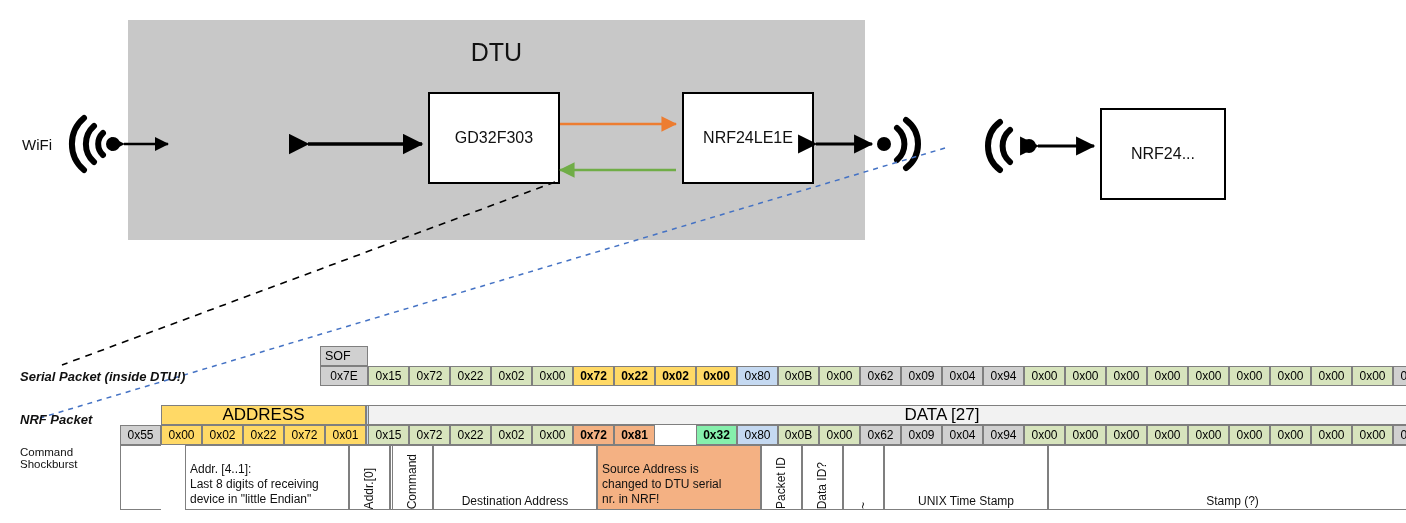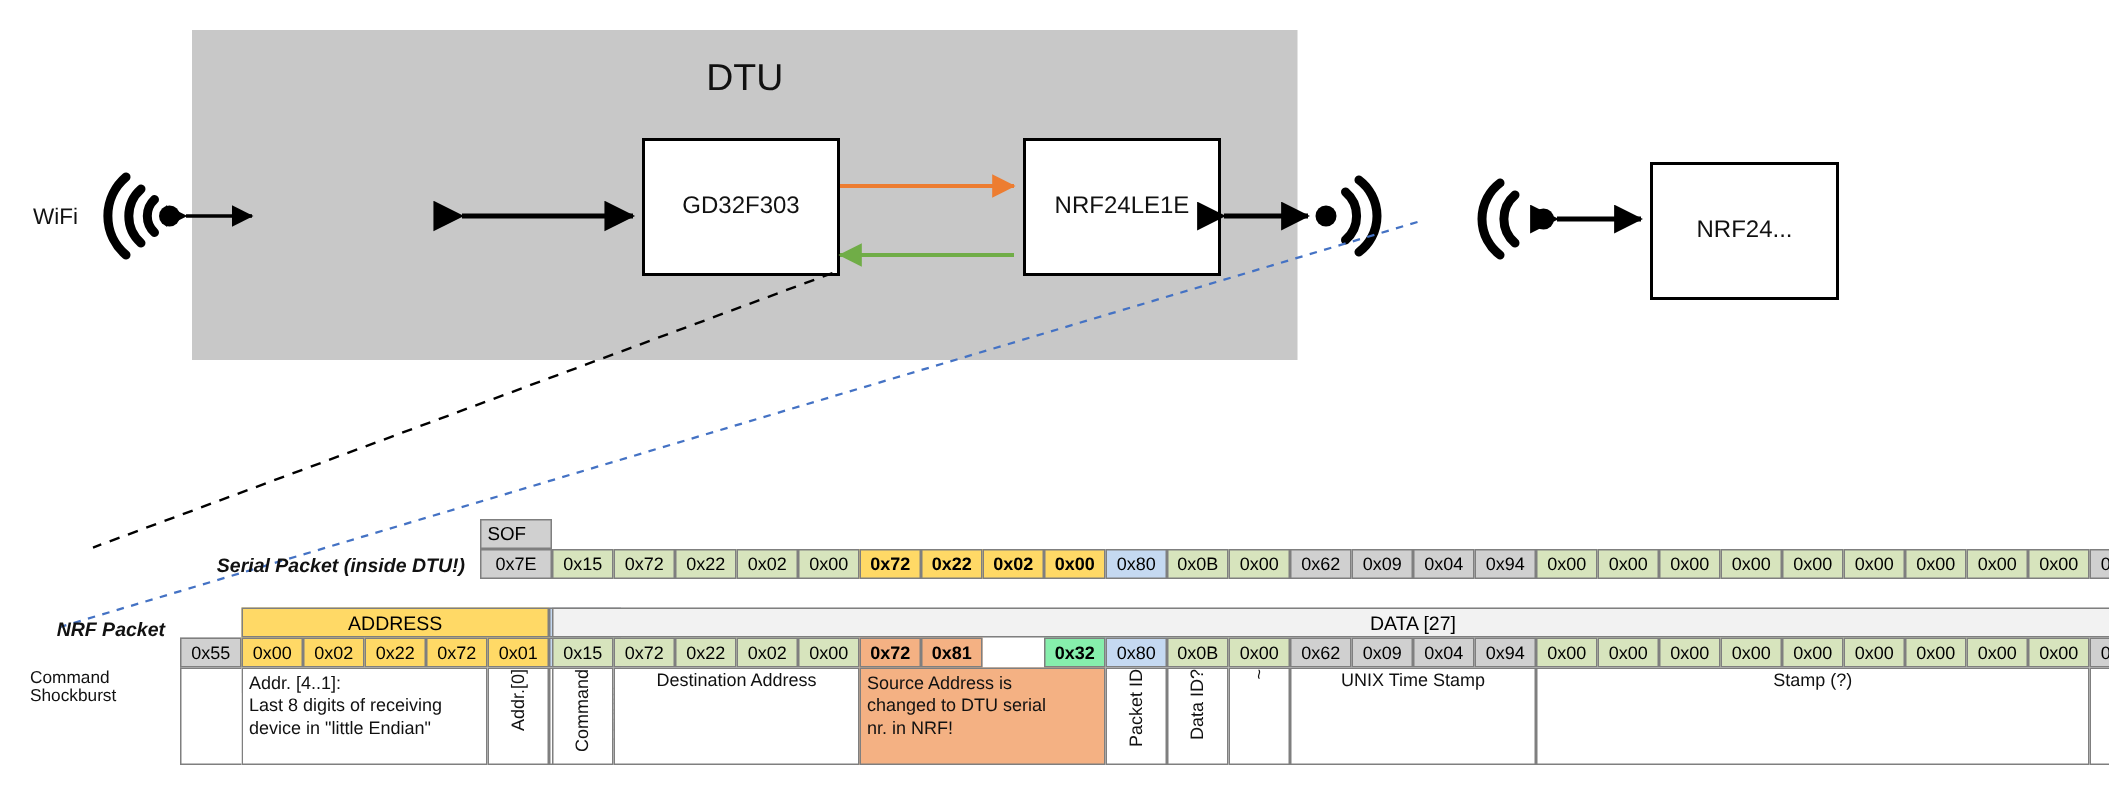--- a/index.html
+++ b/index.html
@@ -21,39 +21,39 @@
     display:flex;align-items:center;justify-content:center;
     font-size:16px;color:#111;
   }
   .wifi-label{position:absolute;font-size:15px;color:#111;}
 
   svg.overlay{position:absolute;left:0;top:0;width:1406px;height:523px;pointer-events:none;}
 
   
   .rowlabel{
     position:absolute;font-style:italic;font-weight:bold;font-size:13px;
-    color:#111;text-align:right;
+    color:#111;
   }
   .plainlabel{position:absolute;font-size:11.5px;color:#111;}
 
   .cell{
     position:absolute;box-sizing:border-box;
     border:1px solid #7f7f7f;
     font-size:12px;color:#000;
     display:flex;align-items:center;justify-content:center;
     overflow:hidden;white-space:nowrap;
   }
   .cell.hdr{font-size:12.5px;justify-content:flex-start;padding-left:4px;}
-  .cell.hdrc{font-size:13px;justify-content:center;}
+  .cell.hdrc{font-size:17px;justify-content:center;}
   .cell.bold{font-weight:bold;}
   .cell.noborder{border:none;}
   .desc{
     position:absolute;box-sizing:border-box;border:1px solid #7f7f7f;
     font-size:12px;color:#111;line-height:1.25;
-    display:flex;align-items:flex-start;overflow:hidden;
+    display:flex;align-items:flex-end;overflow:hidden;margin-left:24px;
   }
   .desc.center{justify-content:center;text-align:center;}
   .desc.left{justify-content:flex-start;text-align:left;padding:2px 4px;}
   .desc.vert{justify-content:center;}
   .vtext{
     writing-mode:vertical-rl;transform:rotate(180deg);
     text-align:center;font-size:12px;line-height:1.15;white-space:nowrap;
   }
 </style>
 </head>

